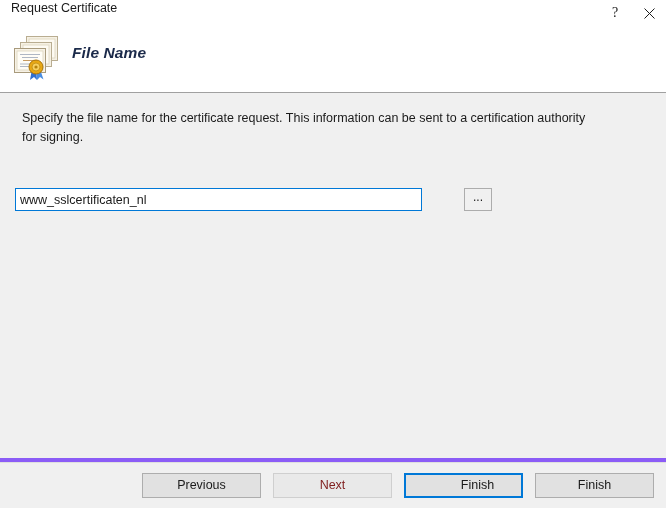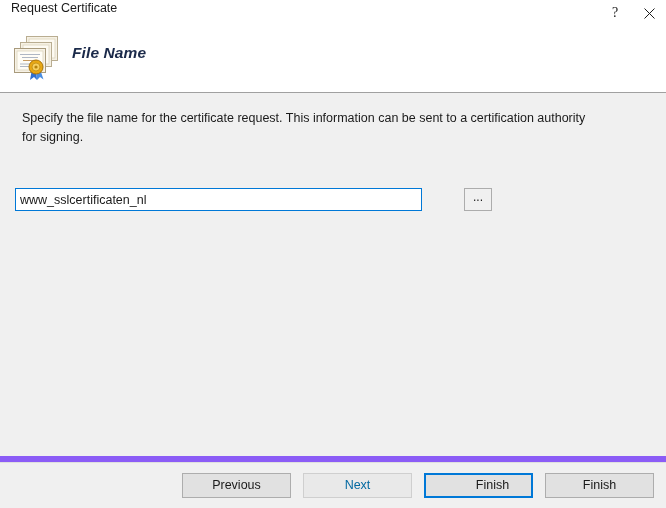--- a/index.html
+++ b/index.html
@@ -92,21 +92,21 @@
     font-weight: bold;
     color: #1b2a4a;
     letter-spacing: 0.1px;
   }
 
   
   .body {
     position: relative;
     flex: 1 1 auto;
     background: #f0f0f0;
-    border-bottom: 6px solid #8b5cf6;
+    border-bottom: 4px solid #8b5cf6;
   }
   .desc {
     position: absolute;
     left: 22px;
     top: 16px;
     width: 578px;
     font-size: 12.5px;
     line-height: 19px;
     color: #1a1a1a;
   }
@@ -162,37 +162,37 @@
     border-top: 1px solid #dfdfdf;
   }
   .footer-buttons {
     position: absolute;
     right: 12px;
     top: 10px;
     display: flex;
     gap: 12px;
   }
   .dlg-btn {
-    width: 109px;
+    width: 119px;
     height: 25px;
     box-sizing: border-box;
     background: #e1e1e1;
     border: 1px solid #adadad;
     font-family: "Liberation Sans", sans-serif;
     font-size: 12.5px;
     color: #1a1a1a;
     cursor: default;
     padding: 0;
     line-height: 23px;
     text-align: center;
   }
   .dlg-btn.disabled {
     background: #e9e9e9;
     border-color: #cfcfcf;
-    color: #0369a1;
+    color: #7f1d1d;
   }
   .dlg-btn.default {
     border: 2px solid #0078d7;
     line-height: 21px;
     padding-left: 28px;
   }
 </style>
 </head>
 <body>
 

